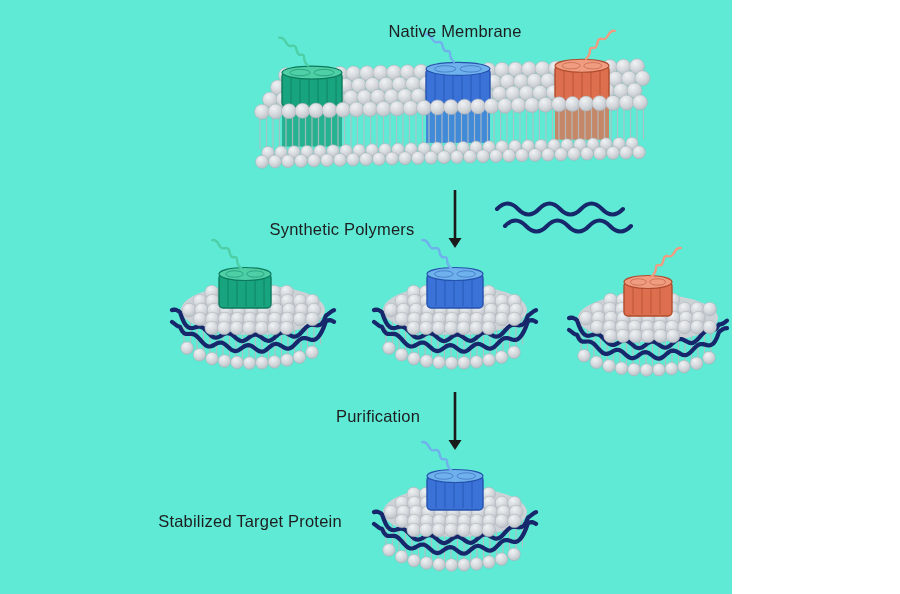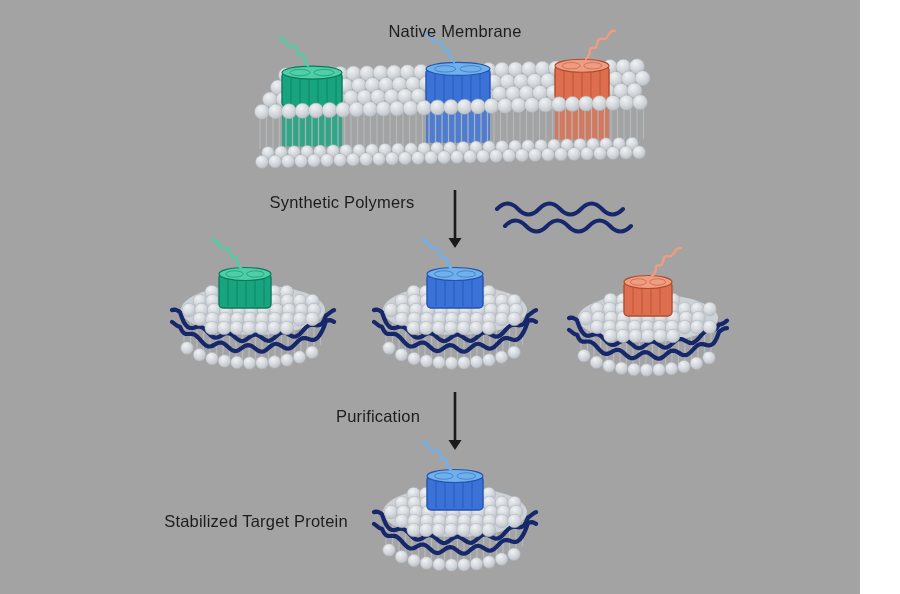--- a/index.html
+++ b/index.html
@@ -1,16 +1,16 @@
 <!DOCTYPE html>
 <html><head>
 <meta charset="utf-8">
 <style>
   html,body{margin:0;padding:0;background:#ffffff;}
-  .stage{position:relative;width:860px;height:594px;background:#a3a3a3;overflow:hidden;
+  .stage{position:relative;width:732px;height:594px;background:#5eead4;overflow:hidden;
          font-family:"Liberation Sans",sans-serif;}
   .stage svg{position:absolute;left:0;top:0;}
   .lbl{position:absolute;transform:translateX(-50%);font-size:16.5px;color:#1d1d1f;
        white-space:nowrap;letter-spacing:.2px;}
 </style>
 </head>
 <body>
 
 <div class="stage">
   <svg id="scene" width="900" height="594" viewBox="0 0 900 594">
@@ -678,16 +678,16 @@
         <circle cx="438.7" cy="530.0" r="6.8" fill="url(#sphGrad)" stroke="#a8afb6" stroke-width="0.5"></circle>
         <circle cx="451.2" cy="530.0" r="6.8" fill="url(#sphGrad)" stroke="#a8afb6" stroke-width="0.5"></circle>
         <circle cx="463.7" cy="530.0" r="6.8" fill="url(#sphGrad)" stroke="#a8afb6" stroke-width="0.5"></circle>
         <circle cx="476.2" cy="530.0" r="6.8" fill="url(#sphGrad)" stroke="#a8afb6" stroke-width="0.5"></circle>
         <circle cx="488.7" cy="530.0" r="6.8" fill="url(#sphGrad)" stroke="#a8afb6" stroke-width="0.5"></circle>
         <path d="M 451 470 c -7.2 -5.4, -0.9 -11.7, -7.2 -10.8 c -6.3 0.9, -1.8 -10.8, -9.0 -9.0 c -7.2 1.8, -4.5 -9.0, -12.6 -8.1" fill="none" stroke="#6fb1ec" stroke-width="2.4" stroke-linecap="round"></path>
       </g>
     </svg>
 
   <div class="lbl" style="left:455px;top:22px">Native Membrane</div>
-  <div class="lbl" style="left:342px;top:193px">Synthetic Polymers</div>
+  <div class="lbl" style="left:342px;top:220px">Synthetic Polymers</div>
   <div class="lbl" style="left:378px;top:407px">Purification</div>
-  <div class="lbl" style="left:256px;top:512px">Stabilized Target Protein</div>
+  <div class="lbl" style="left:250px;top:512px">Stabilized Target Protein</div>
 </div>
 
 </body></html>

